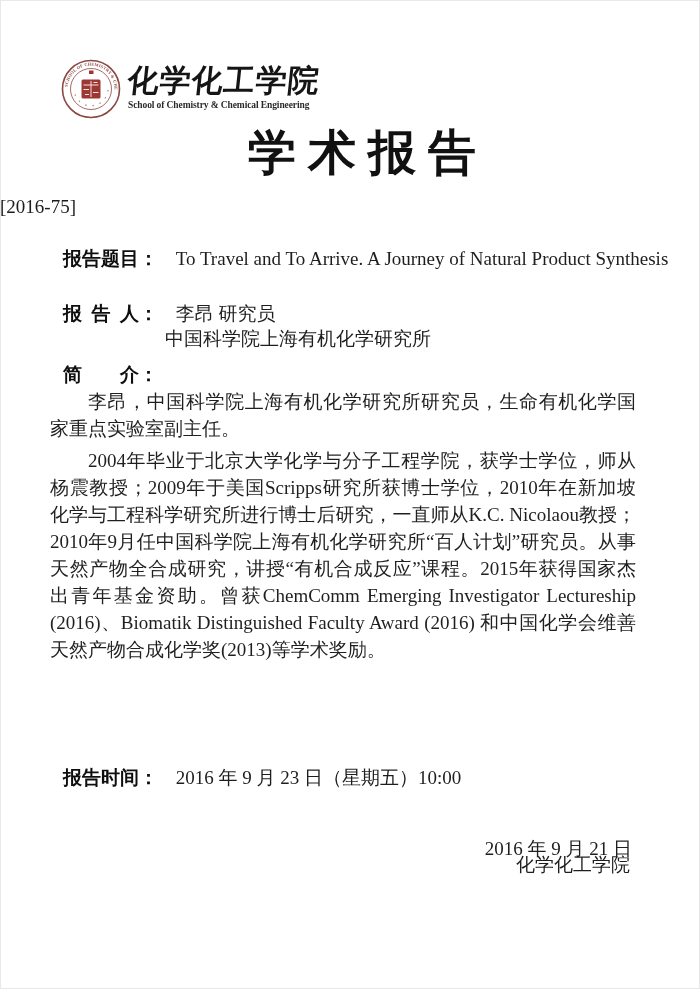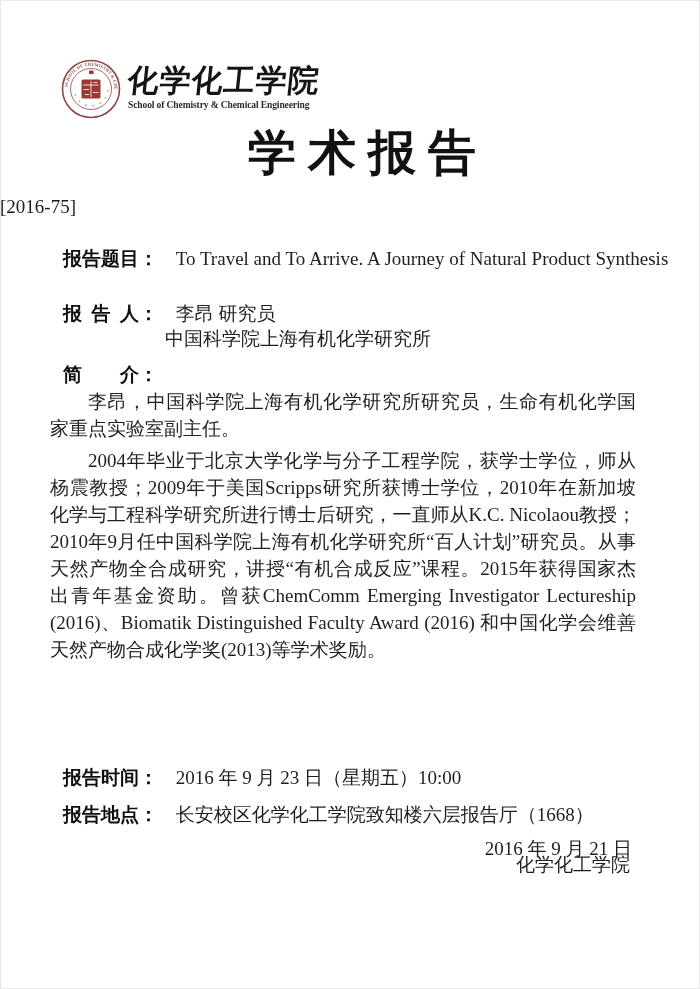--- a/index.html
+++ b/index.html
@@ -127,21 +127,17 @@
   <div class="bio">
     <p>李昂，中国科学院上海有机化学研究所研究员，生命有机化学国家重点实验室副主任。</p>
     <p>2004年毕业于北京大学化学与分子工程学院，获学士学位，师从杨震教授；2009年于美国Scripps研究所获博士学位，2010年在新加坡化学与工程科学研究所进行博士后研究，一直师从K.C. Nicolaou教授；2010年9月任中国科学院上海有机化学研究所“百人计划”研究员。从事天然产物全合成研究，讲授“有机合成反应”课程。2015年获得国家杰出青年基金资助。曾获ChemComm Emerging Investigator Lectureship (2016)、Biomatik Distinguished Faculty Award (2016) 和中国化学会维善天然产物合成化学奖(2013)等学术奖励。</p>
   </div>
 
   <div class="field-row row-time">
     <span class="label"><span class="label-text">报告时间</span><span class="colon">：</span></span>
     <span class="value">2016 年 9 月 23 日（星期五）10:00</span>
   </div>
 
-  <div class="field-row row-location">
-    <span class="label"><span class="label-text">报告地点</span><span class="colon">：</span></span>
-    <span class="value">长安校区化学化工学院致知楼六层报告厅（1668）</span>
-  </div>
 
   <div class="footer-org">化学化工学院</div>
   <div class="footer-date">2016 年 9 月 21 日</div>
 
 </div>
 
 </body></html>

